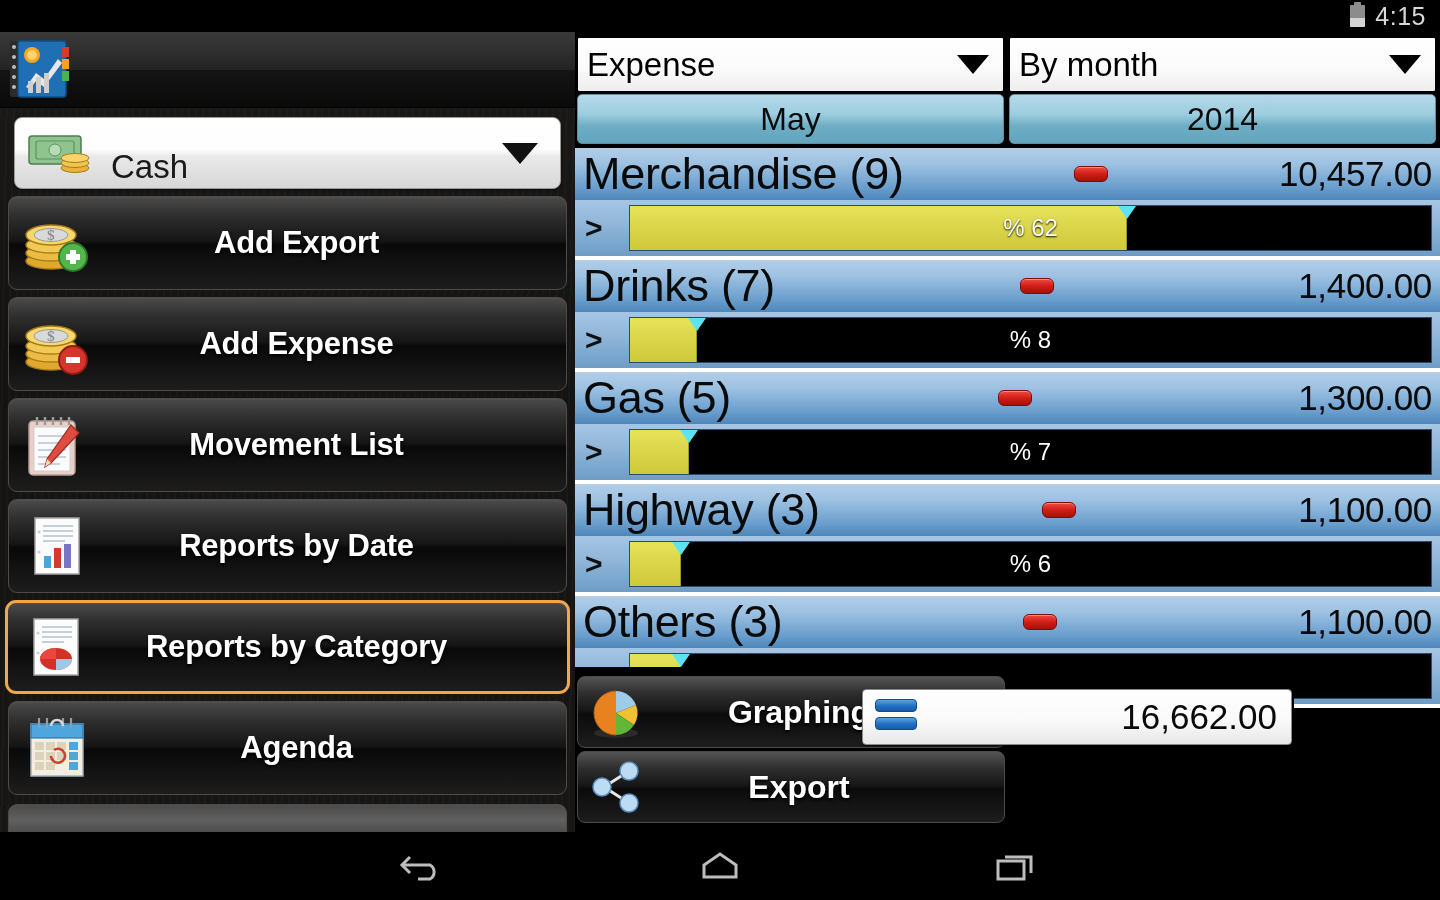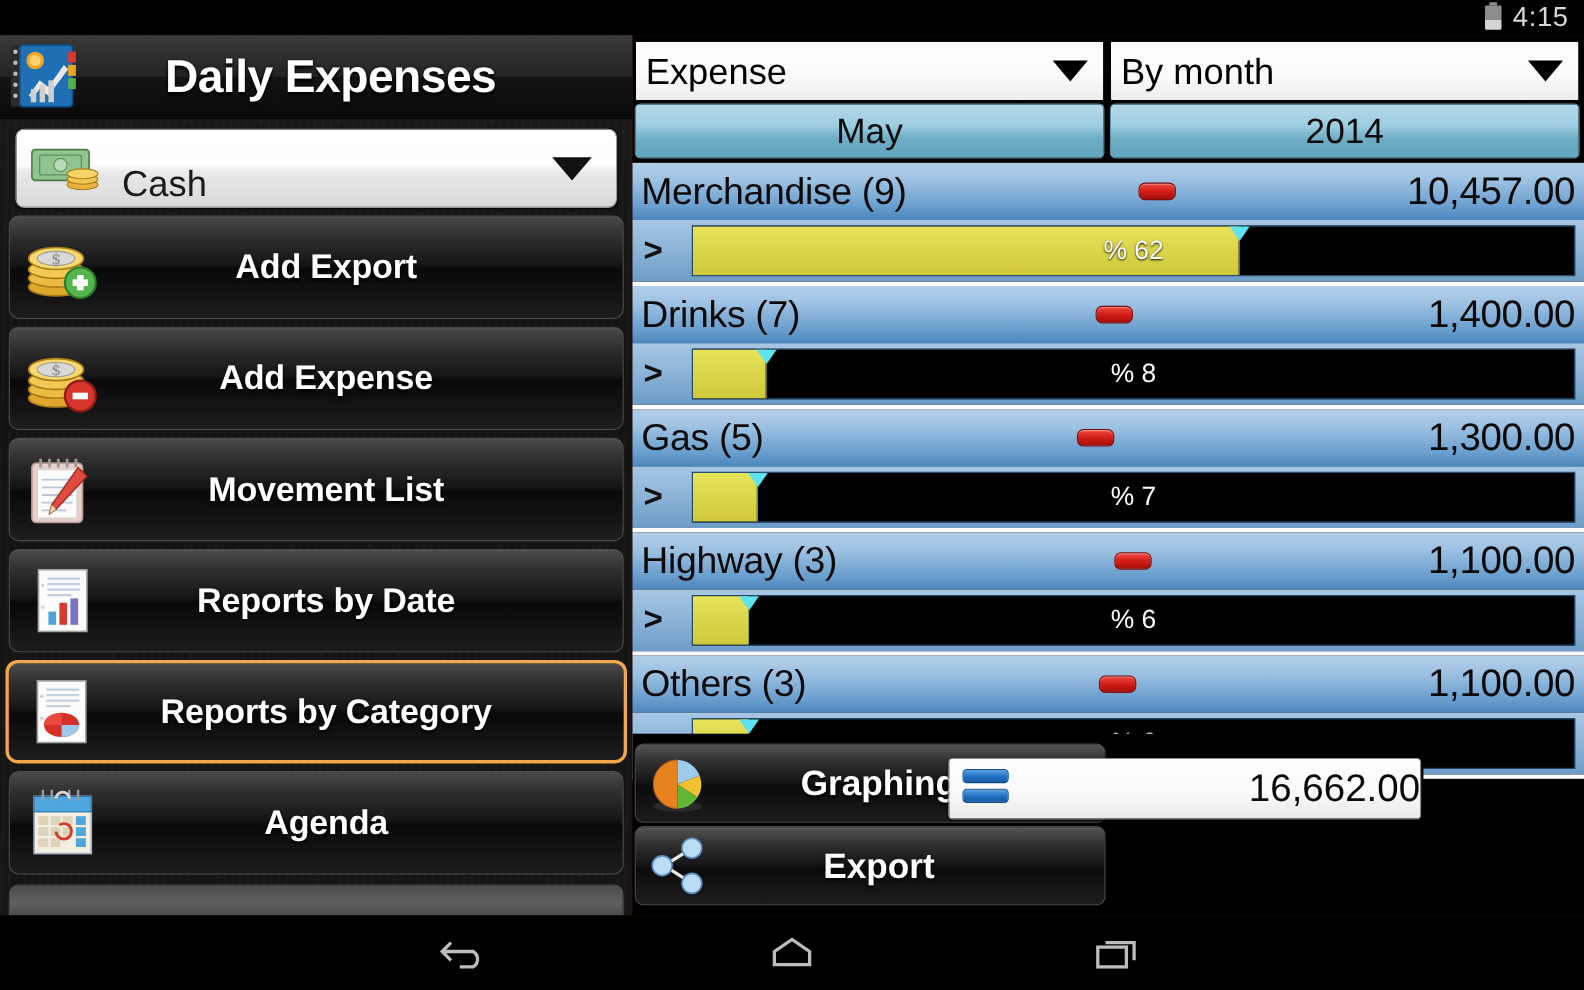--- a/index.html
+++ b/index.html
@@ -2,21 +2,21 @@
 <html><head>
 <meta charset="utf-8">
 <style>
   * { box-sizing: border-box; margin: 0; padding: 0; }
   html, body {
     width: 1440px; height: 900px;
     background: #000;
     font-family: "Liberation Sans", sans-serif;
     overflow: hidden;
   }
-  #root { position: relative; width: 1440px; height: 900px; background:#7f1d1d; }
+  #root { position: relative; width: 1440px; height: 900px; background:#eab308; }
 
   
   .statusbar {
     position: absolute; left: 0; top: 0; width: 1440px; height: 32px;
     background: #000; display: flex; align-items: center;
     justify-content: flex-end; padding-right: 14px; gap: 10px;
   }
   .battery {
     position: relative; width: 15px; height: 22px;
     background: linear-gradient(to bottom, #8c8c8c 0 58%, #d4d4d4 58% 100%);
@@ -107,21 +107,21 @@
     font-size: 32px; color: #0b0b0b;
   }
 
   .cat-list { margin-top: 4px; }
   .cat-item { position: relative; border-bottom: 4px solid #ffffff; }
   .cat-head {
     height: 52px; display: flex; align-items: center;
     background: linear-gradient(to bottom, #b2cee8 0%, #9ec2e2 30%, #6b9fce 75%, #4c86bb 100%);
     padding: 0 8px 0 8px;
   }
-  .cat-name { font-size: 34px; color: #0a0a0a; flex: 0 0 auto; letter-spacing: -0.3px; }
+  .cat-name { font-size: 45px; color: #0a0a0a; flex: 0 0 auto; letter-spacing: -0.3px; }
   .cat-mid { flex: 1; display: flex; justify-content: center; }
   .minus-chip {
     width: 34px; height: 16px; border-radius: 6px;
     background: linear-gradient(to bottom, #ef4a42 0%, #d21d17 50%, #a50f0b 100%);
     border: 1px solid #7d0b08;
     box-shadow: 0 1px 0 rgba(255,255,255,0.35) inset;
   }
   .cat-amount { font-size: 35px; color: #0a0a0a; flex: 0 0 auto; letter-spacing: -0.3px; }
 
   .cat-barrow {
@@ -171,21 +171,21 @@
     background: linear-gradient(to bottom, #ffffff 0%, #fafafa 55%, #e8e8e8 100%);
     border: 1px solid #8a8a8a; border-radius: 4px;
     display: flex; align-items: center; box-shadow: 0 1px 2px rgba(0,0,0,.7);
   }
   .eq-icon { width: 42px; margin-left: 12px; flex:none; }
   .eq-bar {
     height: 13px; border-radius: 4px; margin-bottom: 5px;
     background: linear-gradient(to bottom, #5ea2e0 0%, #1f6fc4 55%, #1a5ba3 100%);
     border: 1px solid #124b87;
   }
-  .total-amount { flex:1; text-align: right; font-size: 35px; color:#0a0a0a; }
+  .total-amount { flex:1; text-align: right; padding-right: 14px; font-size: 35px; color:#0a0a0a; }
 
   
   .navbar {
     position: absolute; left: 0; bottom: 0; width: 1440px; height: 68px;
     background: #000; display: flex; align-items: center; justify-content: center; gap: 240px;
   }
   .nav-btn { width: 56px; height: 46px; position: relative; }
 </style>
 </head>
 <body>
@@ -216,21 +216,20 @@
           <rect x="40" y="36" width="5" height="20" fill="#cfcfcf"></rect>
           <g fill="#bdbdbd">
             <circle cx="10" cy="10" r="2"></circle>
               <circle cx="10" cy="20" r="2"></circle>
             <circle cx="10" cy="30" r="2"></circle>
               <circle cx="10" cy="40" r="2"></circle>
             <circle cx="10" cy="50" r="2"></circle>
           </g>
         </svg>
       </div>
-      <div class="app-title">Daily Expenses</div>
     </div>
 
     <div class="acct-select">
       <div class="acct-icon">
         <svg width="78" height="50" viewBox="0 0 78 50">
           <rect x="4" y="8" width="52" height="28" rx="3" fill="#8fc48f" stroke="#4e7d4e" stroke-width="1.5"></rect>
           <rect x="11" y="13" width="38" height="18" rx="2" fill="none" stroke="#5f8f5f" stroke-width="1.2"></rect>
           <circle cx="30" cy="22" r="6" fill="#b6dcb6" stroke="#5f8f5f" stroke-width="1"></circle>
           <ellipse cx="50" cy="40" rx="14" ry="4.5" fill="#e8b33d" stroke="#a87c17" stroke-width="1"></ellipse>
           <ellipse cx="50" cy="35" rx="14" ry="4.5" fill="#f0c451" stroke="#a87c17" stroke-width="1"></ellipse>

